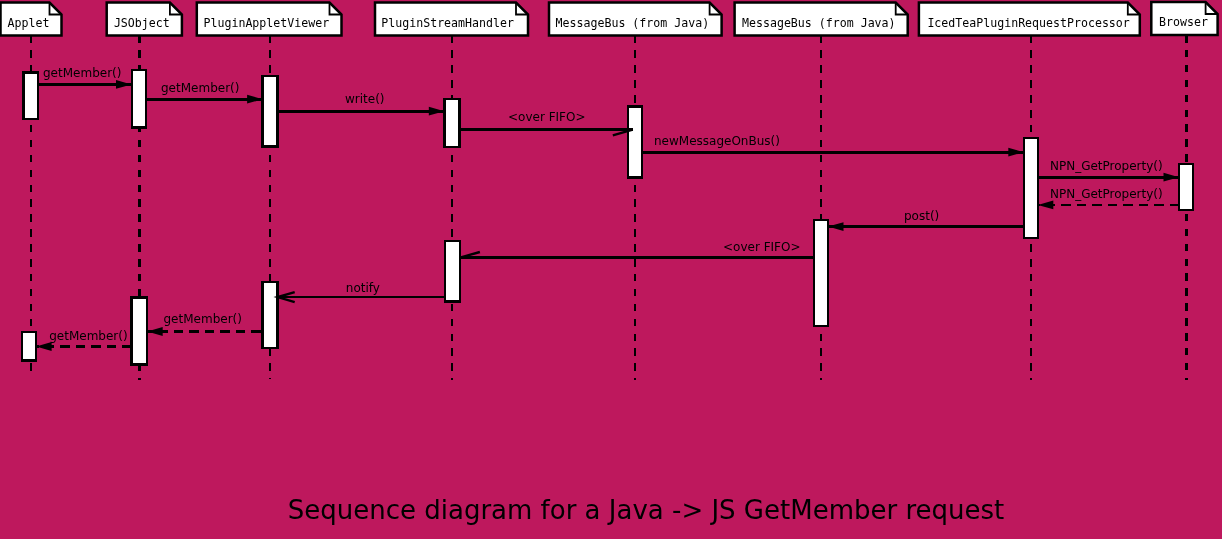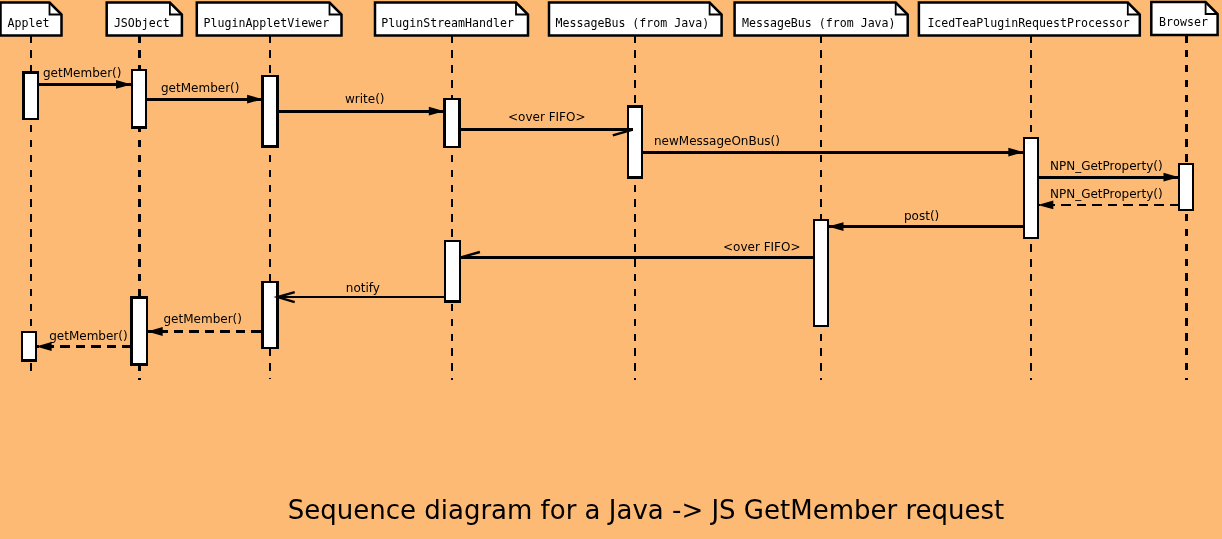--- a/index.html
+++ b/index.html
@@ -4,21 +4,21 @@
 <style>
   html, body {
     margin: 0;
     padding: 0;
     background: #ffffff;
   }
   .stage {
     position: relative;
     width: 1222px;
     height: 539px;
-    background: #fdba74;
+    background: #be185d;
     overflow: hidden;
   }
   svg {
     display: block;
   }
   .actor-label {
     font-family: "DejaVu Sans Mono", monospace;
     font-size: 11.6px;
     fill: #000000;
   }

